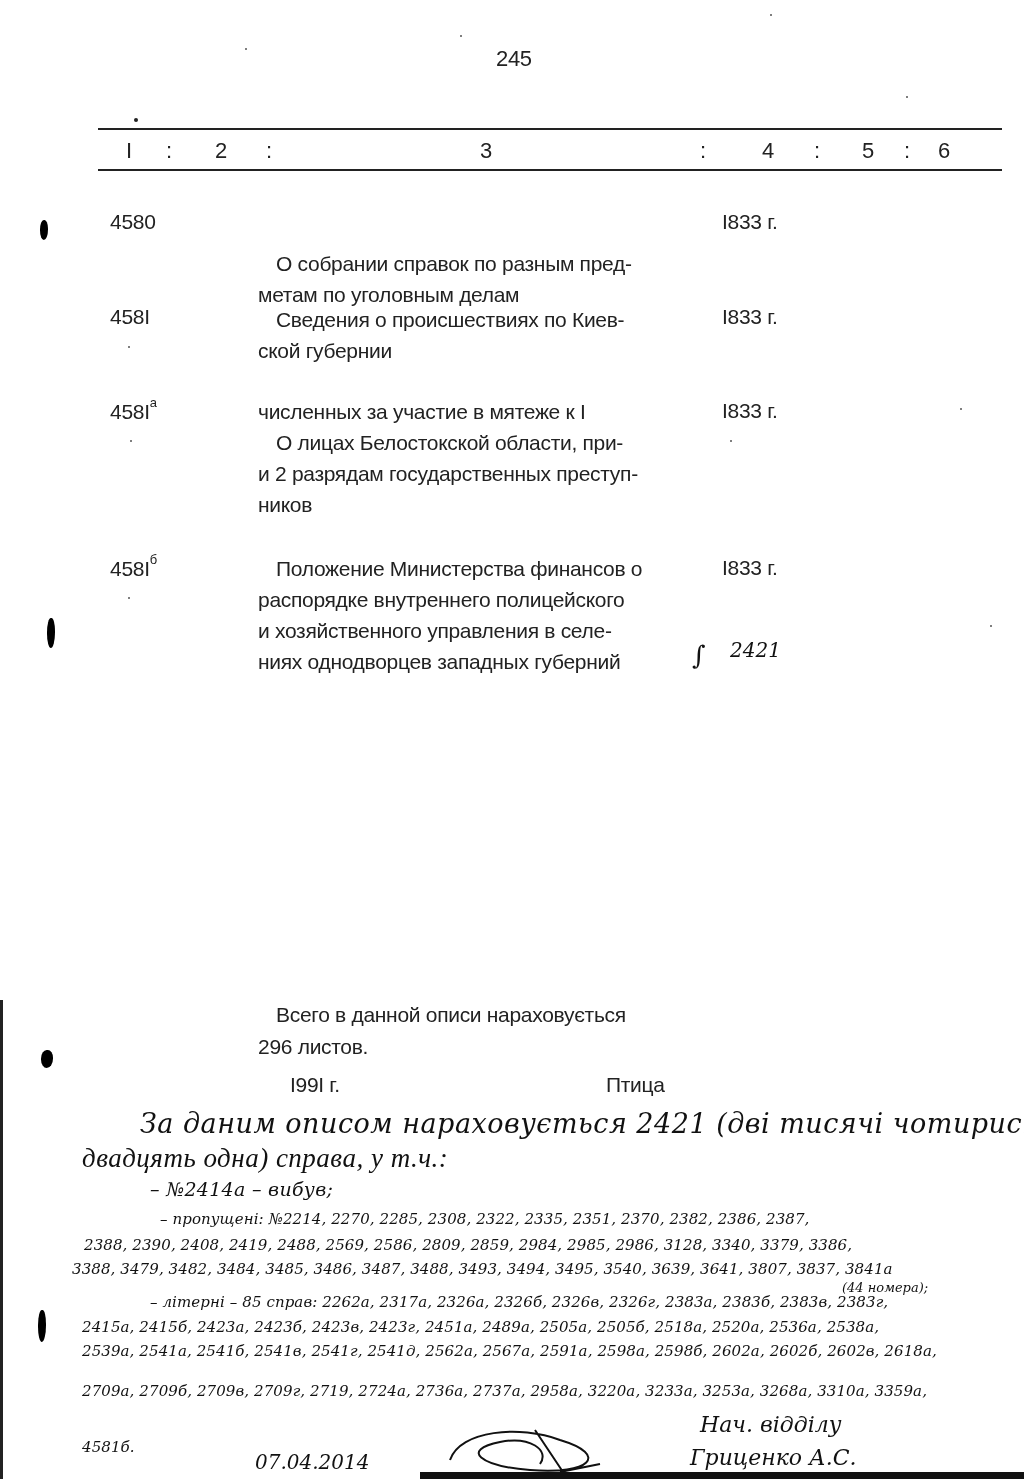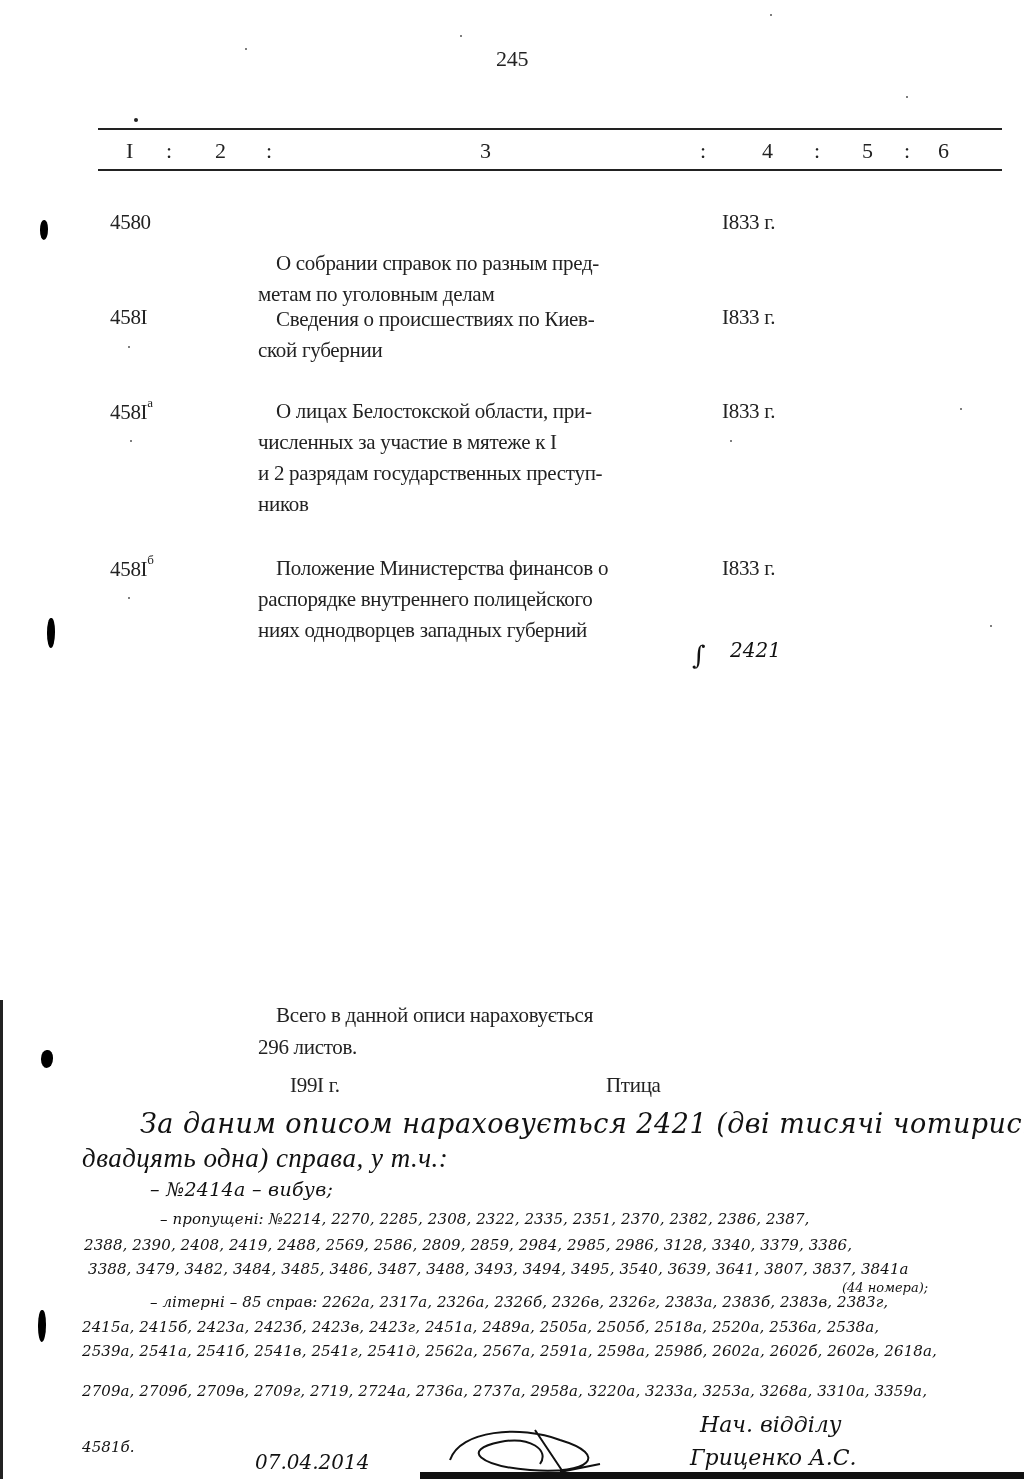--- a/index.html
+++ b/index.html
@@ -1,20 +1,20 @@
 <!DOCTYPE html>
 <html><head>
 <meta charset="utf-8">
 <style>
   html, body { margin: 0; padding: 0; background: #ffffff; }
   body { width: 1024px; height: 1479px; position: relative; overflow: hidden;
          font-family: "Liberation Mono", "DejaVu Sans Mono", monospace; color: #1a1a1a; }
   .page { position: absolute; left: 0; top: 0; width: 1024px; height: 1479px; background: #fff; }
   .abs { position: absolute; white-space: nowrap; }
-  .tw { font-family: Liberation Serif, serif; font-size: 21px; letter-spacing: -0.3px; color: #222; }
+  .tw { font-family: Liberation Sans, sans-serif; font-size: 21px; letter-spacing: -0.3px; color: #222; }
   .rule { position: absolute; left: 98px; width: 904px; height: 2px; background: #222; }
   .hdr { font-size: 22px; color: #222; }
   .sup { font-size: 13px; vertical-align: super; position: relative; top: -4px; }
   .desc-line { display: block; line-height: 31px; }
   .hand { font-family: "DejaVu Serif", serif; font-style: italic; color: #111; }
   .hw1 { font-size: 27px; letter-spacing: 0.5px; }
   .hw2 { font-size: 19px; letter-spacing: 0.3px; }
   .hw3 { font-size: 15px; letter-spacing: 0.1px; }
   .blot { position: absolute; background: #000; border-radius: 50% 45% 55% 50%; }
   .speck { position: absolute; width: 2px; height: 2px; background: #555; border-radius: 50%; }
@@ -71,51 +71,52 @@
   <div class="abs tw" style="left:258px;top:304px;">
     <span class="desc-line" style="padding-left:18px;">Сведения о происшествиях по Киев-</span>
     <span class="desc-line">ской губернии</span>
   </div>
   <div class="abs tw" style="left:722px;top:305px;">I833 г.</div>
 
   <div class="abs tw" style="left:110px;top:399px;">
     <span>458I</span><span class="sup">а</span>
   </div>
   <div class="abs tw" style="left:258px;top:396px;">
+    <span class="desc-line">численных за участие в мятеже к I</span>
     <span class="desc-line" style="padding-left:18px;">О лицах Белостокской области, при-</span>
-    <span class="desc-line">численных за участие в мятеже к I</span>
     <span class="desc-line">и 2 разрядам государственных преступ-</span>
     <span class="desc-line">ников</span>
   </div>
   <div class="abs tw" style="left:722px;top:399px;">I833 г.</div>
 
   <div class="abs tw" style="left:110px;top:556px;">
     <span>458I</span><span class="sup">б</span>
   </div>
   <div class="abs tw" style="left:258px;top:553px;">
     <span class="desc-line" style="padding-left:18px;">Положение Министерства финансов о</span>
     <span class="desc-line">распорядке внутреннего полицейского</span>
+    <span class="desc-line">и хозяйственного управления в селе-</span>
     <span class="desc-line">ниях однодворцев западных губерний</span>
   </div>
   <div class="abs tw" style="left:722px;top:556px;">I833 г.</div>
   <div class="abs hand" style="left:692px;top:640px;font-size:26px;">∫</div>
   <div class="abs hand" style="left:730px;top:638px;font-size:20px;">2421</div>
 
   <div class="abs tw" style="left:276px;top:1003px;">Всего в данной описи нараховується</div>
   <div class="abs tw" style="left:258px;top:1035px;">296 листов.</div>
   <div class="abs tw" style="left:290px;top:1073px;">I99I г.</div>
   <div class="abs tw" style="left:606px;top:1073px;">Птица</div>
 
   <div class="abs hand hw1" style="left:140px;top:1108px;">За даним описом нараховується 2421 (дві тисячі чотириста</div>
   <div class="abs hand hw1" style="left:82px;top:1143px;font-family:Liberation Serif, serif;">двадцять одна) справа, у т.ч.:</div>
   <div class="abs hand hw2" style="left:150px;top:1178px;">– №2414а – вибув;</div>
 
   <div class="abs hand hw3" style="left:160px;top:1210px;">– пропущені: №2214, 2270, 2285, 2308, 2322, 2335, 2351, 2370, 2382, 2386, 2387,</div>
   <div class="abs hand hw3" style="left:84px;top:1236px;">2388, 2390, 2408, 2419, 2488, 2569, 2586, 2809, 2859, 2984, 2985, 2986, 3128, 3340, 3379, 3386,</div>
-  <div class="abs hand hw3" style="left:88px;top:1260px;">3388, 3479, 3482, 3484, 3485, 3486, 3487, 3488, 3493, 3494, 3495, 3540, 3639, 3641, 3807, 3837, 3841а</div>
+  <div class="abs hand hw3" style="left:72px;top:1260px;">3388, 3479, 3482, 3484, 3485, 3486, 3487, 3488, 3493, 3494, 3495, 3540, 3639, 3641, 3807, 3837, 3841а</div>
   <div class="abs hand" style="left:842px;top:1280px;font-size:13px;">(44 номера);</div>
 
   <div class="abs hand hw3" style="left:150px;top:1293px;">– літерні – 85 справ: 2262а, 2317а, 2326а, 2326б, 2326в, 2326г, 2383а, 2383б, 2383в, 2383г,</div>
   <div class="abs hand hw3" style="left:82px;top:1318px;">2415а, 2415б, 2423а, 2423б, 2423в, 2423г, 2451а, 2489а, 2505а, 2505б, 2518а, 2520а, 2536а, 2538а,</div>
   <div class="abs hand hw3" style="left:82px;top:1342px;">2539а, 2541а, 2541б, 2541в, 2541г, 2541д, 2562а, 2567а, 2591а, 2598а, 2598б, 2602а, 2602б, 2602в, 2618а,</div>
   <div class="abs hand hw3" style="left:82px;top:1334px;margin-top:48px;">2709а, 2709б, 2709в, 2709г, 2719, 2724а, 2736а, 2737а, 2958а, 3220а, 3233а, 3253а, 3268а, 3310а, 3359а,</div>
   <div class="abs hand hw3" style="left:82px;top:1438px;">4581б.</div>
 
   <div class="abs hand" style="left:700px;top:1412px;font-size:22px;font-style:italic;">Нач. відділу</div>
   <div class="abs hand" style="left:255px;top:1450px;font-size:20px;">07.04.2014</div>

